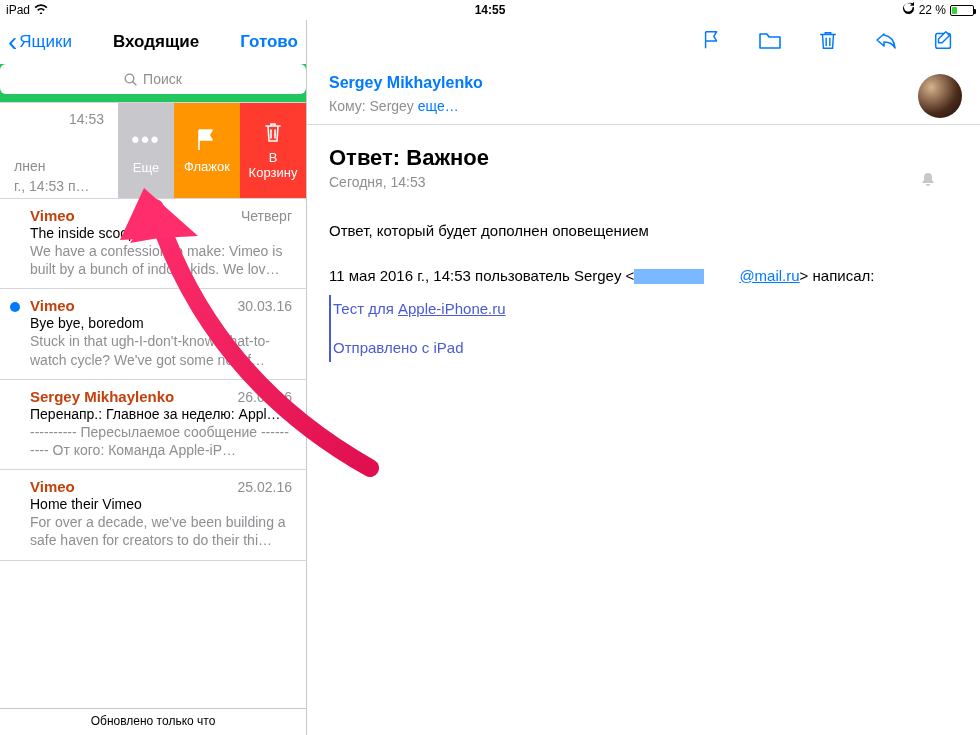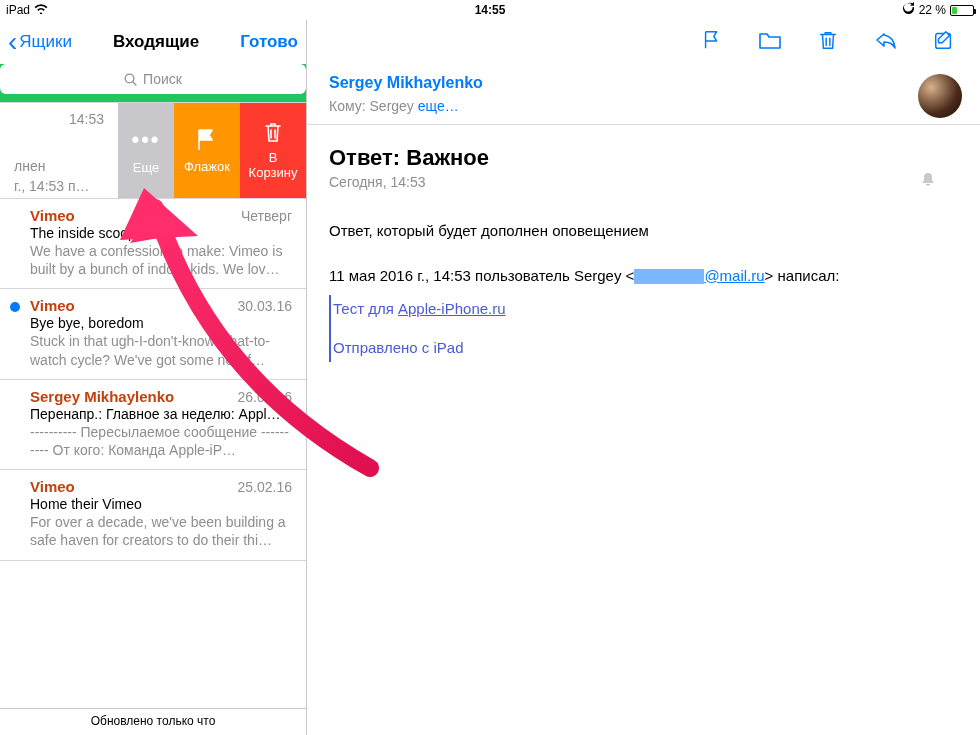--- a/index.html
+++ b/index.html
@@ -194,21 +194,21 @@
           <svg width="16" height="16" viewBox="0 0 16 16">
               <path d="M8 2a4 4 0 00-4 4v3l-2 3h12l-2-3V6a4 4 0 00-4-4zM6 13a2 2 0 004 0" fill="#c7c7cc"></path>
             </svg>
         </span>
         <div class="date">Сегодня, 14:53</div>
       </div>
 
       <div class="body">Ответ, который будет дополнен оповещением</div>
 
       <div class="body" style="margin-top:22px;">
-        <span>11 мая 2016 г., 14:53 пользователь Sergey &lt;</span><span class="redact"></span><a href="#" style="color:#007aff;text-decoration:underline;">@mail.ru</a><span>&gt; написал:</span>
+        <span>11 мая 2016 г., 14:53 пользователь Sergey &lt;</span><span class="redact"></span><a href="#" style="color:#007aff;text-decoration:underline;padding-left:35px;">@mail.ru</a><span>&gt; написал:</span>
       </div>
       <div class="quote">
         <div><span>Тест для </span><a href="#">Apple-iPhone.ru</a></div>
         <div style="margin-top:10px;">Отправлено с iPad</div>
       </div>
     </div>
   </div>
 </div>
 
 <svg class="arrow" width="320" height="340" viewBox="0 0 320 340">

